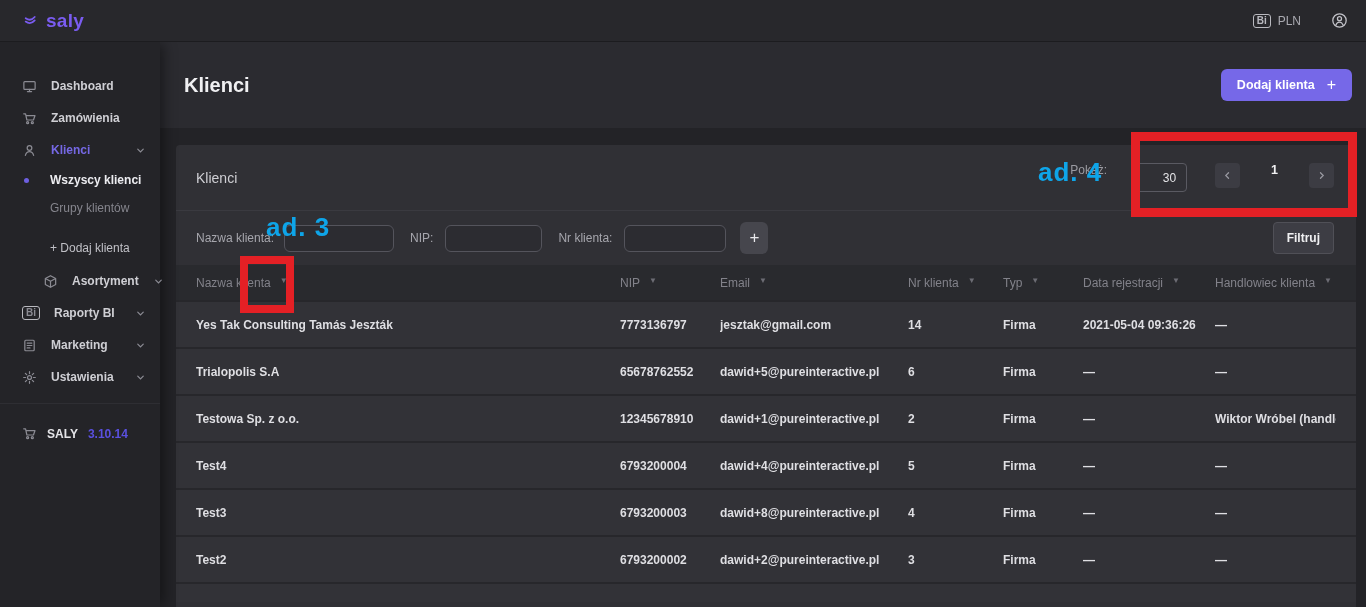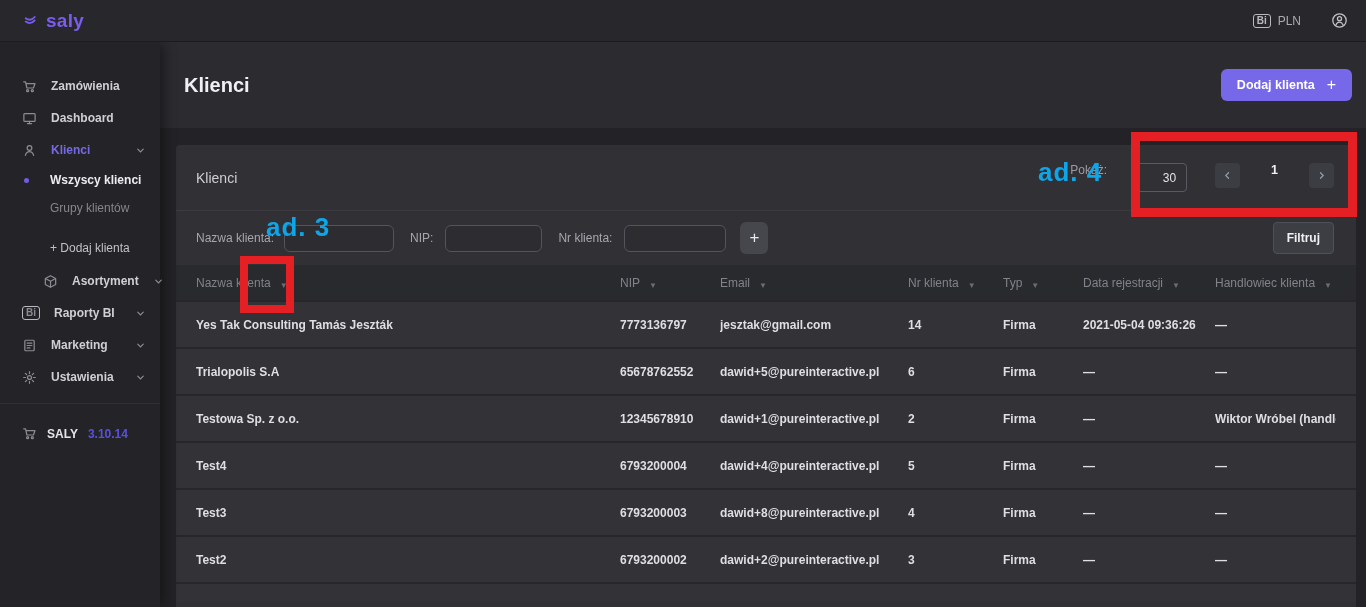--- a/index.html
+++ b/index.html
@@ -120,21 +120,21 @@
   }
 
   
   .table { width:100%; }
   .tr, .thead-row {
     display:grid; grid-template-columns:424px 100px 188px 95px 80px 132px 121px;
     padding:0 20px; align-items:center;
   }
   .thead-row { height:35px; background:#292a2e; }
   .th {
-    font-size:12px; color:#82828a; display:flex; align-items:flex-end; gap:9px;
+    font-size:12px; color:#82828a; display:flex; align-items:flex-start; gap:9px;
     cursor:pointer; white-space:nowrap; overflow:hidden;
   }
   .th .sort { font-size:8px; color:#6c6c74; }
   .tr { height:47px; background:#323237; border-top:2px solid #27272b; cursor:pointer; }
   .td {
     font-size:12px; font-weight:bold; color:#dfdfe3;
     white-space:nowrap; overflow:hidden; padding-right:10px;
   }
   .tr-partial { height:20px; background:#323237; border-top:2px solid #27272b; }
 
@@ -170,36 +170,36 @@
           <circle cx="8" cy="6.3" r="1.9"></circle>
           <path d="M4.6 12.2c.8-1.7 2-2.6 3.4-2.6s2.6.9 3.4 2.6"></path>
       </svg>
     </span>
   </div>
 </header>
 
 <nav class="sidebar">
   <div class="side-item">
     <span class="ic">
+      <svg width="15" height="15" viewBox="0 0 16 16" fill="none" stroke="currentColor" stroke-width="1.3" stroke-linecap="round">
+        <rect x="2" y="2.8" width="12" height="8.2" rx="1"></rect>
+          <path d="M5.8 13.4h4.4M8 11v2.4"></path>
+      </svg>
+    </span>
+    <span>Dashboard</span>
+  </div>
+  <div class="side-item">
+    <span class="ic">
       <svg width="15" height="15" viewBox="0 0 16 16" fill="none" stroke="currentColor" stroke-width="1.3" stroke-linecap="round" stroke-linejoin="round">
         <path d="M1.8 3h2l1.4 6.6h7L13.8 5H4.4"></path>
           <circle cx="6" cy="12.4" r="1.1"></circle>
           <circle cx="11" cy="12.4" r="1.1"></circle>
       </svg>
     </span>
     <span>Zamówienia</span>
-  </div>
-  <div class="side-item">
-    <span class="ic">
-      <svg width="15" height="15" viewBox="0 0 16 16" fill="none" stroke="currentColor" stroke-width="1.3" stroke-linecap="round">
-        <rect x="2" y="2.8" width="12" height="8.2" rx="1"></rect>
-          <path d="M5.8 13.4h4.4M8 11v2.4"></path>
-      </svg>
-    </span>
-    <span>Dashboard</span>
   </div>
   <div class="side-item active">
     <span class="ic">
       <svg width="15" height="15" viewBox="0 0 16 16" fill="none" stroke="currentColor" stroke-width="1.3" stroke-linecap="round">
         <circle cx="8" cy="5.3" r="2.5"></circle>
           <path d="M3.6 13.2c.8-2.6 2.4-4 4.4-4s3.6 1.4 4.4 4"></path>
       </svg>
     </span>
     <span>Klienci</span>
     <span class="chev">

